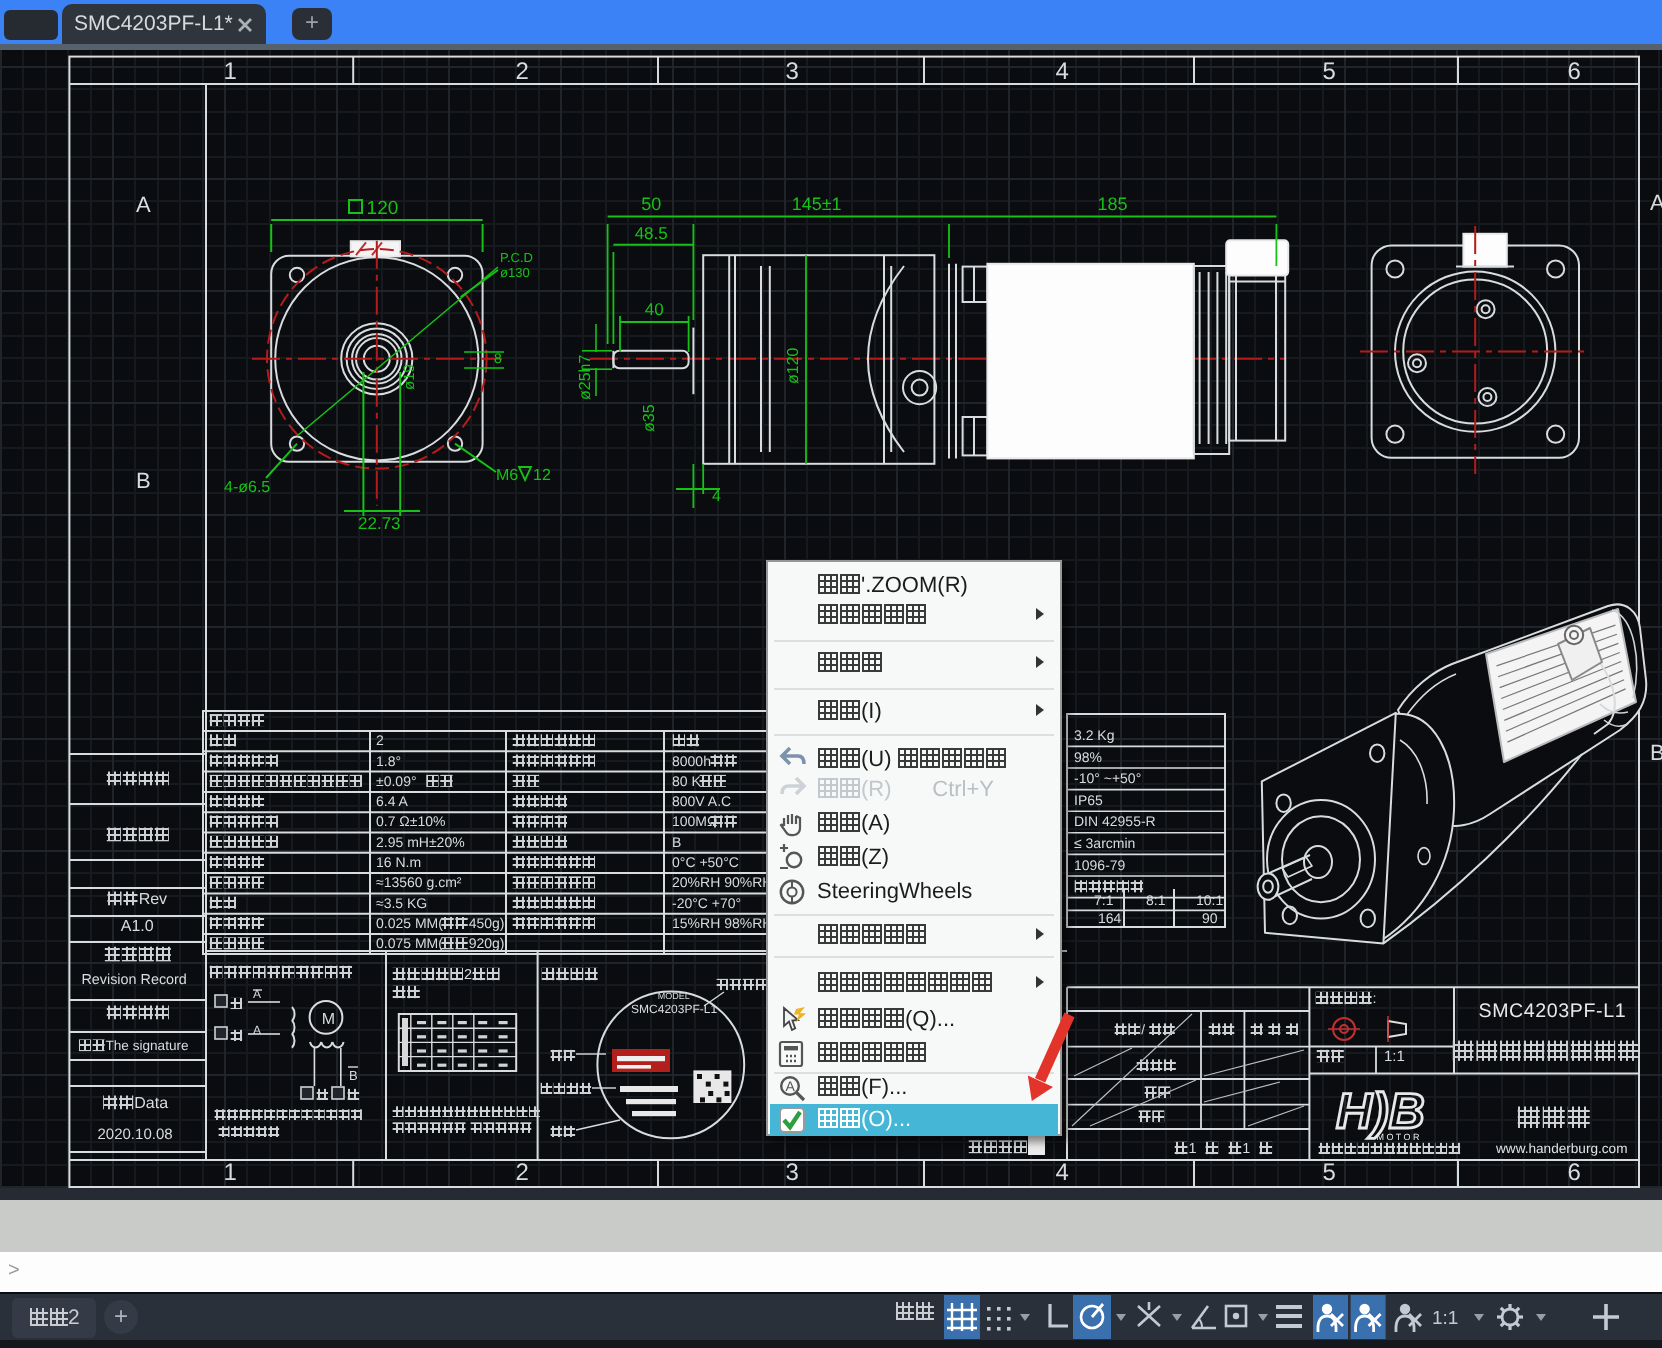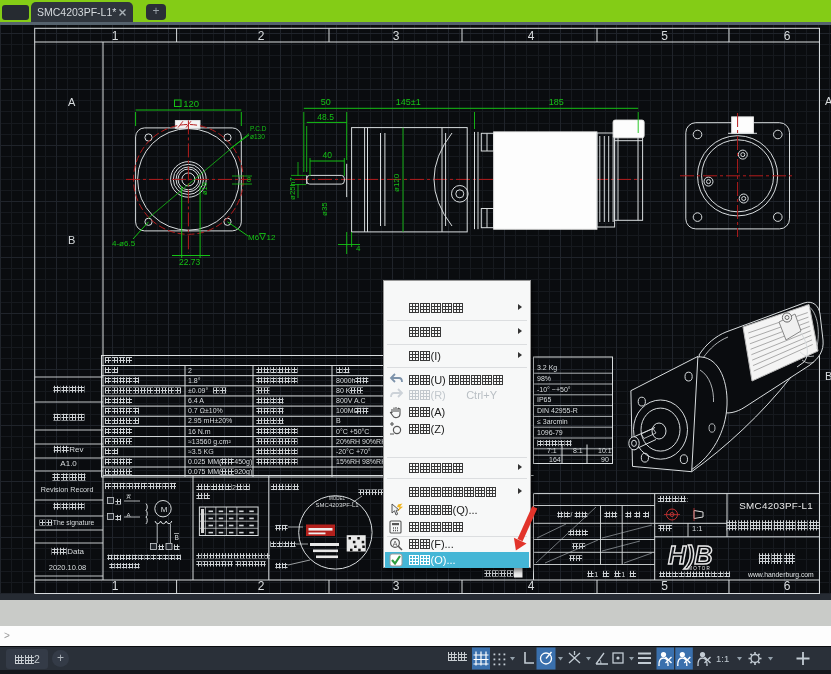--- a/index.html
+++ b/index.html
@@ -1,15 +1,15 @@
 <!DOCTYPE html>
 <html><head><meta charset="utf-8"><style>
 *{margin:0;padding:0;box-sizing:border-box}
 body{width:831px;height:674px;position:relative;overflow:hidden;font-family:"Liberation Sans",sans-serif;background:#0a0c0f}
-.tabbar{position:absolute;left:0;top:0;width:831px;height:22px;background:#84cc16}
+.tabbar{position:absolute;left:0;top:0;width:831px;height:22px;background:#3b82f6}
 .stub{position:absolute;left:2px;top:5px;width:27px;height:15px;background:#262b31;border-radius:3px}
 .tab{position:absolute;left:31px;top:2px;width:102px;height:20px;background:#2f353d;border-radius:5px 5px 0 0;color:#d5dade;font-size:10.5px;line-height:20px;padding-left:6px}
 .plus{position:absolute;left:146px;top:4px;width:20px;height:16px;background:#2a2f37;border-radius:4px;color:#9aa2a9;font-size:12px;text-align:center;line-height:15px}
 .grayline{position:absolute;left:0;top:22px;width:831px;height:3px;background:#55626d}
 .canvas{position:absolute;left:0;top:25px;width:831px;height:568.5px;background:
  repeating-linear-gradient(90deg,#20242b 0 1px,transparent 1px 56px),
  repeating-linear-gradient(0deg,#20242b 0 1px,transparent 1px 56px),
  repeating-linear-gradient(90deg,#16191e 0 1px,transparent 1px 11.2px),
  repeating-linear-gradient(0deg,#16191e 0 1px,transparent 1px 11.2px),#0a0c0f}
 .s1{position:absolute;left:0;top:593.5px;width:831px;height:6px;background:#262b33}
@@ -778,36 +778,42 @@
     <line x1="755" y1="662.7" x2="755" y2="665" stroke="#c2cbd3" stroke-width="1.6"></line>
     <line x1="752.03" y1="661.47" x2="750.404" y2="663.096" stroke="#c2cbd3" stroke-width="1.6"></line>
     <line x1="750.8" y1="658.5" x2="748.5" y2="658.5" stroke="#c2cbd3" stroke-width="1.6"></line>
     <line x1="752.03" y1="655.53" x2="750.404" y2="653.904" stroke="#c2cbd3" stroke-width="1.6"></line>
     <line x1="755" y1="654.3" x2="755" y2="652" stroke="#c2cbd3" stroke-width="1.6"></line>
     <line x1="757.97" y1="655.53" x2="759.596" y2="653.904" stroke="#c2cbd3" stroke-width="1.6"></line>
     <path d="M768,657 l5,0 l-2.5,3.5 z" fill="#93a0aa"></path>
     <path d="M803,652 v13 M796.5,658.5 h13" stroke="#c2cbd3" stroke-width="1.8"></path>
   </svg>
 <div class="menu">
+    <div class="mi" style="top:3.7px;"><i class="k"></i><i class="k"></i>'.ZOOM(R)</div>
     <div class="mi" style="top:18.6px;"><i class="k"></i><i class="k"></i><i class="k"></i><i class="k"></i><i class="k"></i><span class="ar"></span></div>
     <div class="mi" style="top:42.6px;"><i class="k"></i><i class="k"></i><i class="k"></i><span class="ar"></span></div>
     <div class="mi" style="top:66.6px;"><i class="k"></i><i class="k"></i>(I)<span class="ar"></span></div>
     <div class="mi" style="top:90.6px;"><span class="ic"><svg width="15" height="13" viewBox="0 0 15 13">
           <path d="M6,1 L2,5 L6,9 M2,5 L10,5 Q13,5 13,9" stroke="#7d93ab" stroke-width="1.8" fill="none"></path>
         </svg></span><i class="k"></i><i class="k"></i>(U) <i class="k"></i><i class="k"></i><i class="k"></i><i class="k"></i><i class="k"></i></div>
     <div class="mi" style="top:106.1px;"><span class="ic"><svg width="15" height="13" viewBox="0 0 15 13">
           <path d="M9,1 L13,5 L9,9 M13,5 L5,5 Q2,5 2,9" stroke="#ccd2d8" stroke-width="1.8" fill="none"></path>
         </svg></span><span class="gr"><i class="kg"></i><i class="kg"></i>(R)</span><span class="rt">Ctrl+Y</span></div>
     <div class="mi" style="top:123px;"><span class="ic"><svg width="14" height="14" viewBox="0 0 14 14">
           <path d="M3,8 V4 M5,7 V2.5 M7,7 V2 M9,7 V3 M3,8 Q2,7 1.5,7.5 L4,11 Q5,13 8,12.5 Q11,12 11,9 L11,4 L9,3" stroke="#555" stroke-width="1.1" fill="none"></path>
         </svg></span><i class="k"></i><i class="k"></i>(A)</div>
     <div class="mi" style="top:140.3px;"><span class="ic"><svg width="14" height="14" viewBox="0 0 14 14">
           <circle cx="8" cy="8" r="3.6" stroke="#555" fill="none" stroke-width="1.2"></circle>
           <path d="M1,2 h4 M3,0 v4 M1,12 h4" stroke="#555" stroke-width="1.1"></path>
         </svg></span><i class="k"></i><i class="k"></i>(Z)</div>
+    <div class="mi" style="top:156.9px;"><span class="ic"><svg width="14" height="14" viewBox="0 0 14 14">
+          <circle cx="7" cy="7" r="5.6" stroke="#555" fill="none" stroke-width="1.2"></circle>
+          <circle cx="7" cy="7" r="2.3" stroke="#555" fill="none" stroke-width="1"></circle>
+          <path d="M7,1.4 V4.7 M7,9.3 V12.6" stroke="#555" stroke-width="1"></path>
+        </svg></span>SteeringWheels</div>
     <div class="mi" style="top:178.8px;"><i class="k"></i><i class="k"></i><i class="k"></i><i class="k"></i><i class="k"></i><span class="ar"></span></div>
     <div class="mi" style="top:202.5px;"><i class="k"></i><i class="k"></i><i class="k"></i><i class="k"></i><i class="k"></i><i class="k"></i><i class="k"></i><i class="k"></i><span class="ar"></span></div>
     <div class="mi" style="top:220.5px;"><span class="ic"><svg width="15" height="14" viewBox="0 0 15 14">
           <path d="M3,1 L3,10 L5.5,7.8 L7,12 L8.6,11.2 L7.2,7.3 L10,7 Z" fill="#eef2f5" stroke="#444" stroke-width="0.9"></path>
           <path d="M9,1.5 L13.5,0.5 L11,3.5 L14,3.8 L9,8 L10.5,4.2 L8,4.2 Z" fill="#f0b41e"></path>
         </svg></span><i class="k"></i><i class="k"></i><i class="k"></i><i class="k"></i>(Q)...</div>
     <div class="mi" style="top:238.4px;"><span class="ic"><svg width="13" height="14" viewBox="0 0 13 14">
           <rect x="1" y="1" width="11" height="12" rx="1" stroke="#555" fill="none" stroke-width="1.1"></rect>
           <rect x="3" y="3" width="7" height="2.2" fill="#555"></rect>
           <path d="M4,8 h1 M6,8 h1 M8,8 h1 M4,10.5 h1 M6,10.5 h1 M8,10.5 h1" stroke="#555" stroke-width="1.3"></path>

